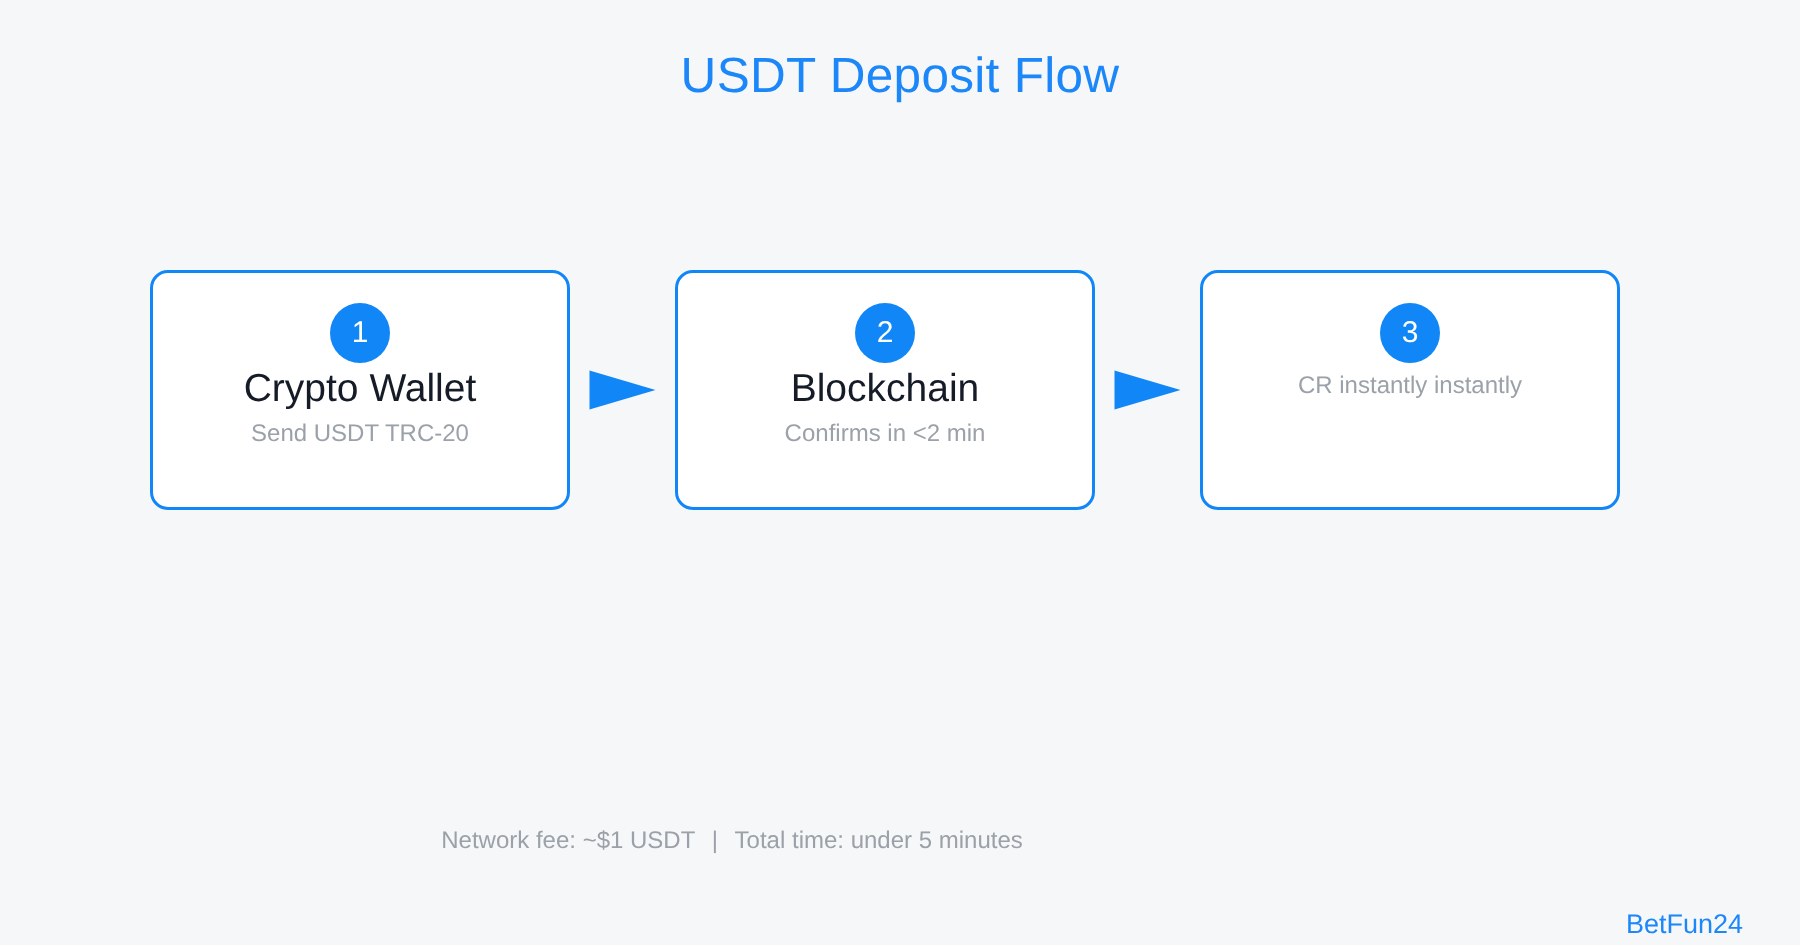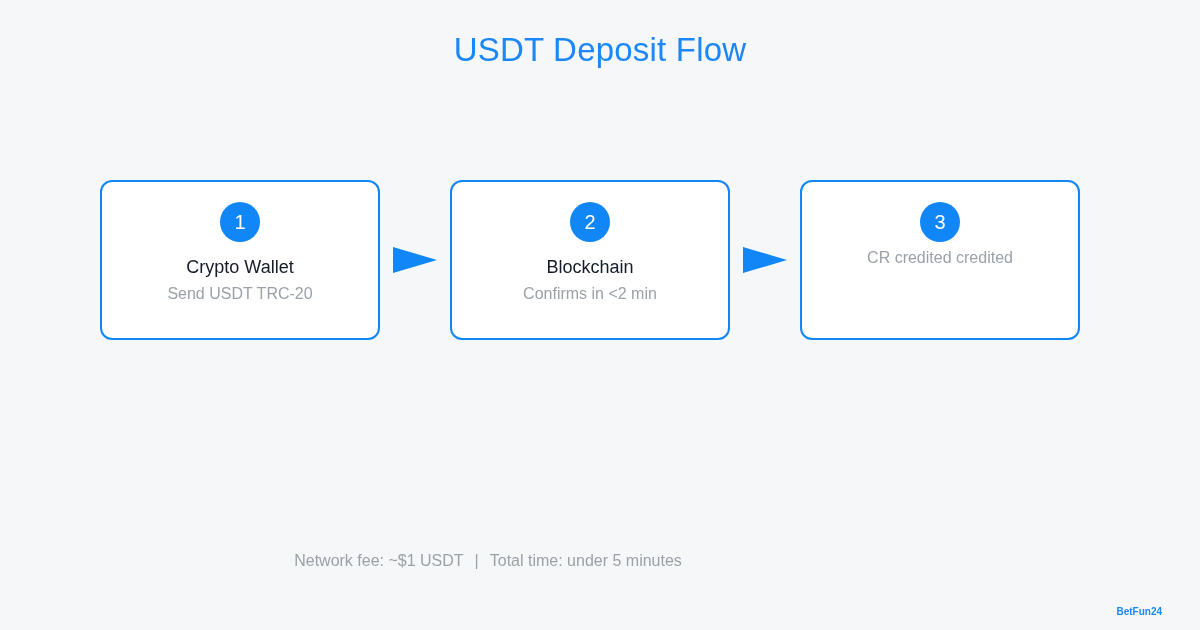--- a/index.html
+++ b/index.html
@@ -57,22 +57,22 @@
     height: 40px;
     border-radius: 50%;
     background: var(--color-accent);
     color: #ffffff;
     font-size: 20px;
     display: flex;
     align-items: center;
     justify-content: center;
   }
   .step-title {
-    margin-top: 15px;
-    font-size: 18px;
+    margin-top: 1px;
+    font-size: 26px;
     font-weight: 500;
     color: var(--color-step-title);
   }
   .step-subtitle {
     margin-top: 7px;
     font-size: 16px;
     color: var(--color-muted-text);
     text-align: center;
   }
   .arrow-gap {
@@ -98,22 +98,22 @@
     color: var(--color-muted-text);
   }
   .footer-note .separator {
     display: inline-block;
     margin: 0 11px;
   }
   .brand-watermark {
     position: absolute;
     top: 606px;
     right: 38px;
-    font-size: 10px;
-    font-weight: 700;
+    font-size: 18px;
+    font-weight: 400;
     color: var(--color-title-text);
   }
 </style>
 </head>
 <body>
 
 <h1 class="page-title">USDT Deposit Flow</h1>
 
 <div class="flow-row">
 
@@ -132,21 +132,21 @@
     <div class="step-title">Blockchain</div>
     <div class="step-subtitle">Confirms in &lt;2 min</div>
   </div>
 
   <div class="arrow-gap">
     <div class="flow-arrow"></div>
   </div>
 
   <div class="step-card">
     <div class="step-badge">3</div>
-    <div class="step-subtitle">CR credited credited</div>
+    <div class="step-subtitle">CR instantly instantly</div>
   </div>
 
 </div>
 
 <div class="footer-note">
   <span>Network fee: ~$1 USDT</span><span class="separator">|</span><span>Total time: under 5 minutes</span>
 </div>
 
 <div class="brand-watermark">BetFun24</div>
 

